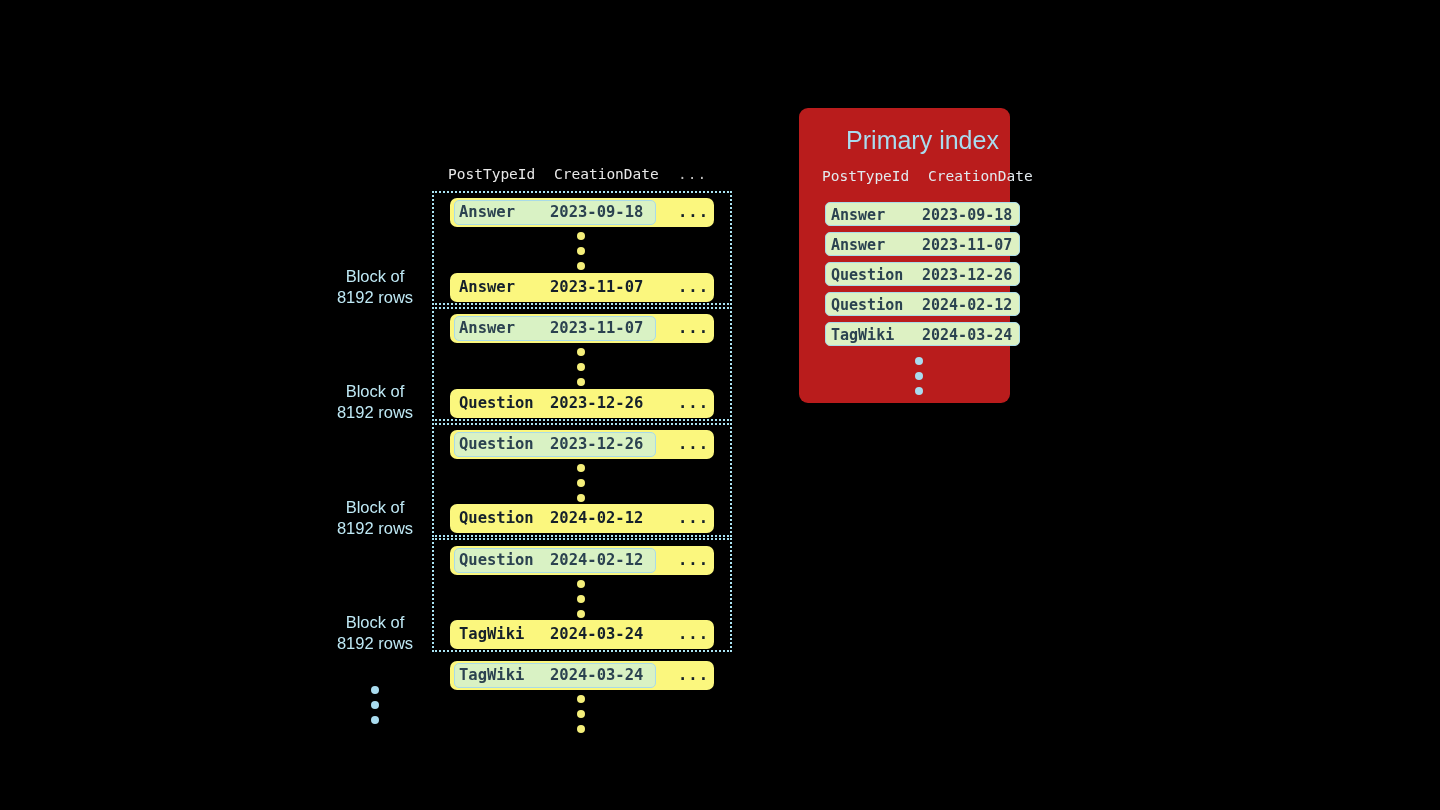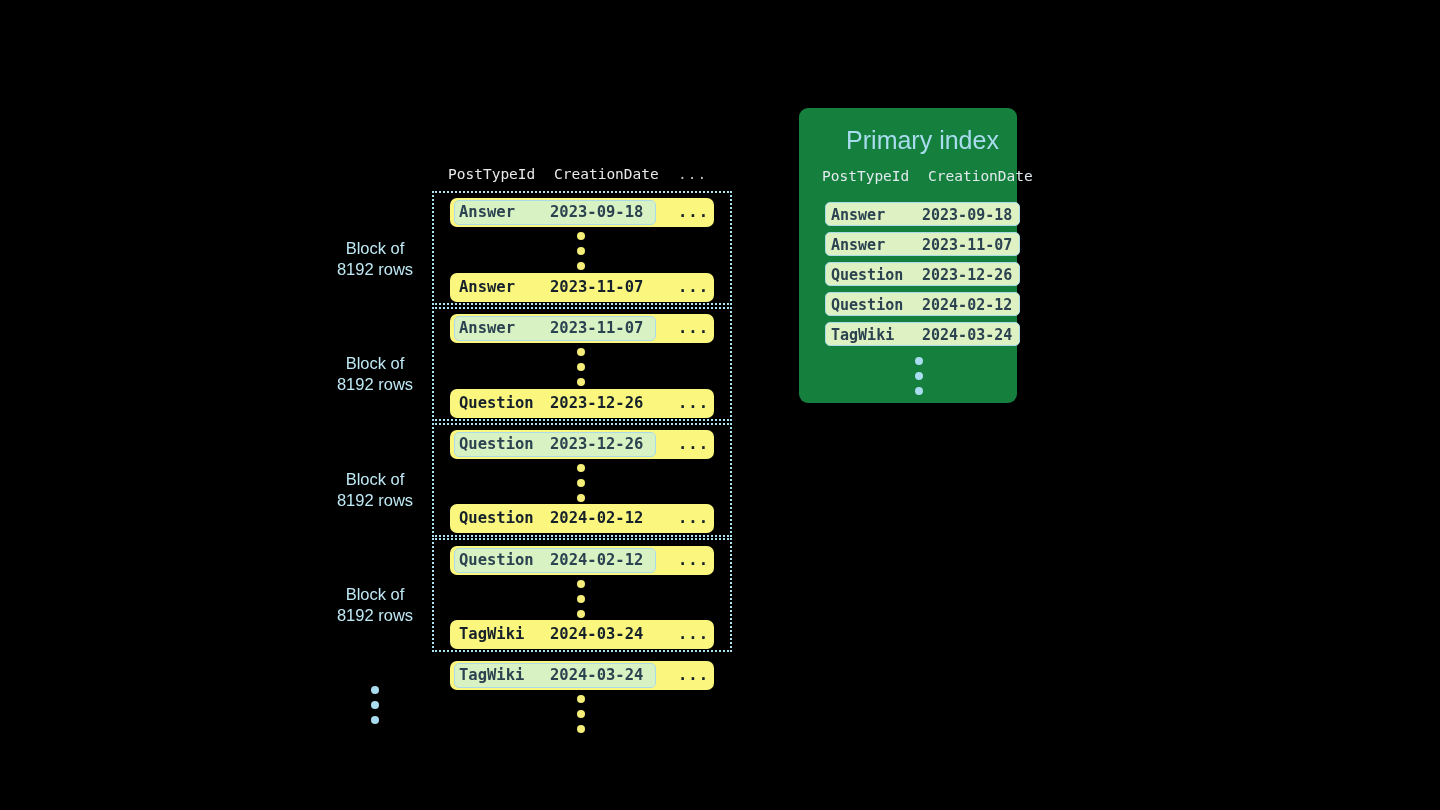--- a/index.html
+++ b/index.html
@@ -61,20 +61,21 @@
   }
 
   .block-label {
     position: absolute;
     width: 150px;
     text-align: center;
     color: #bfe9f5;
     font-size: 16.5px;
     line-height: 21px;
     font-family: "Liberation Sans", sans-serif;
+    margin-top: 28px;
   }
 
   
   .prow {
     position: absolute;
     left: 450px;
     width: 264px;
     height: 29px;
     background: #fbf77e;
     border-radius: 7px;
@@ -125,23 +126,22 @@
 
   .vdots.blue i { background: #a9dcef; }
 
   
   .index-panel {
     position: absolute;
     left: 799px;
     top: 108px;
     width: 211px;
     height: 295px;
-    background: #15803d;
+    background: #b91c1c;
     border-radius: 9px;
-    padding-left: 7px;
   }
   .index-title {
     position: absolute;
     left: 0; top: 18px;
     width: 247px;
     text-align: center;
     color: #a9dcef;
     font-size: 25px;
     font-family: "Liberation Sans", sans-serif;
   }

